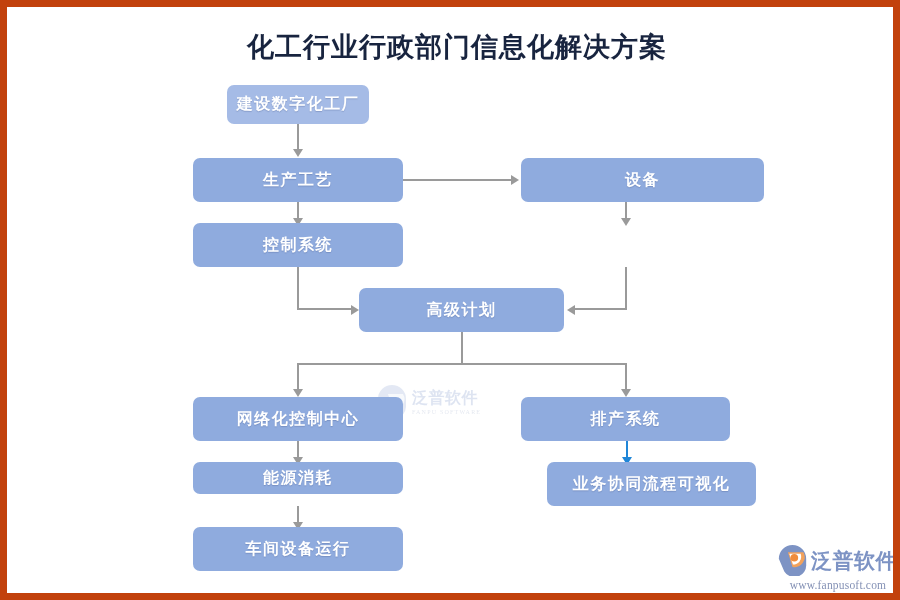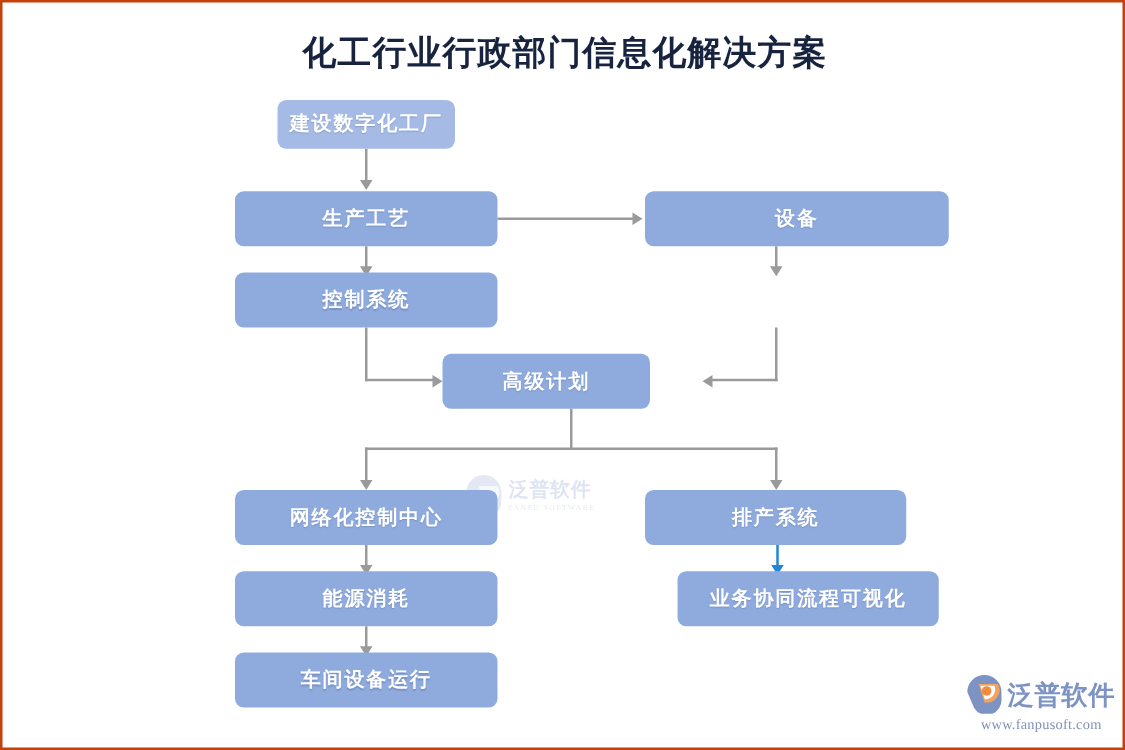--- a/index.html
+++ b/index.html
@@ -6,21 +6,21 @@
     margin: 0;
     padding: 0;
     background: #ffffff;
   }
   #canvas {
     position: relative;
     width: 900px;
     height: 600px;
     background: #ffffff;
     box-sizing: border-box;
-    border: 2px solid #c2410c;
+    border: 7px solid #c2410c;
     overflow: hidden;
     font-family: "Liberation Sans", "DejaVu Sans", sans-serif;
   }
 
   
   #chart-title {
     position: absolute;
     left: 0;
     top: 22px;
     width: 900px;
@@ -230,33 +230,33 @@
 
   <div class="node" style="left:514px; top:151px; width:243px; height:44px;">
     <span>设备</span>
   </div>
 
   <div class="node" style="left:186px; top:216px; width:210px; height:44px;">
     <span>控制系统</span>
   </div>
 
 
-  <div class="node" style="left:352px; top:281px; width:166px; height:44px;">
+  <div class="node" style="left:352px; top:281px; width:205px; height:44px;">
     <span>高级计划</span>
   </div>
 
   <div class="node" style="left:186px; top:390px; width:210px; height:44px;">
     <span>网络化控制中心</span>
   </div>
 
   <div class="node" style="left:514px; top:390px; width:209px; height:44px;">
     <span>排产系统</span>
   </div>
 
-  <div class="node" style="left:186px; top:455px; width:210px; height:44px;">
+  <div class="node" style="left:186px; top:455px; width:210px; height:32px;">
     <span>能源消耗</span>
   </div>
 
   <div class="node" style="left:514px; top:455px; width:209px; height:44px;margin-left:26px;">
     <span>业务协同流程可视化</span>
   </div>
 
   <div class="node" style="left:186px; top:520px; width:210px; height:44px;">
     <span>车间设备运行</span>
   </div>

